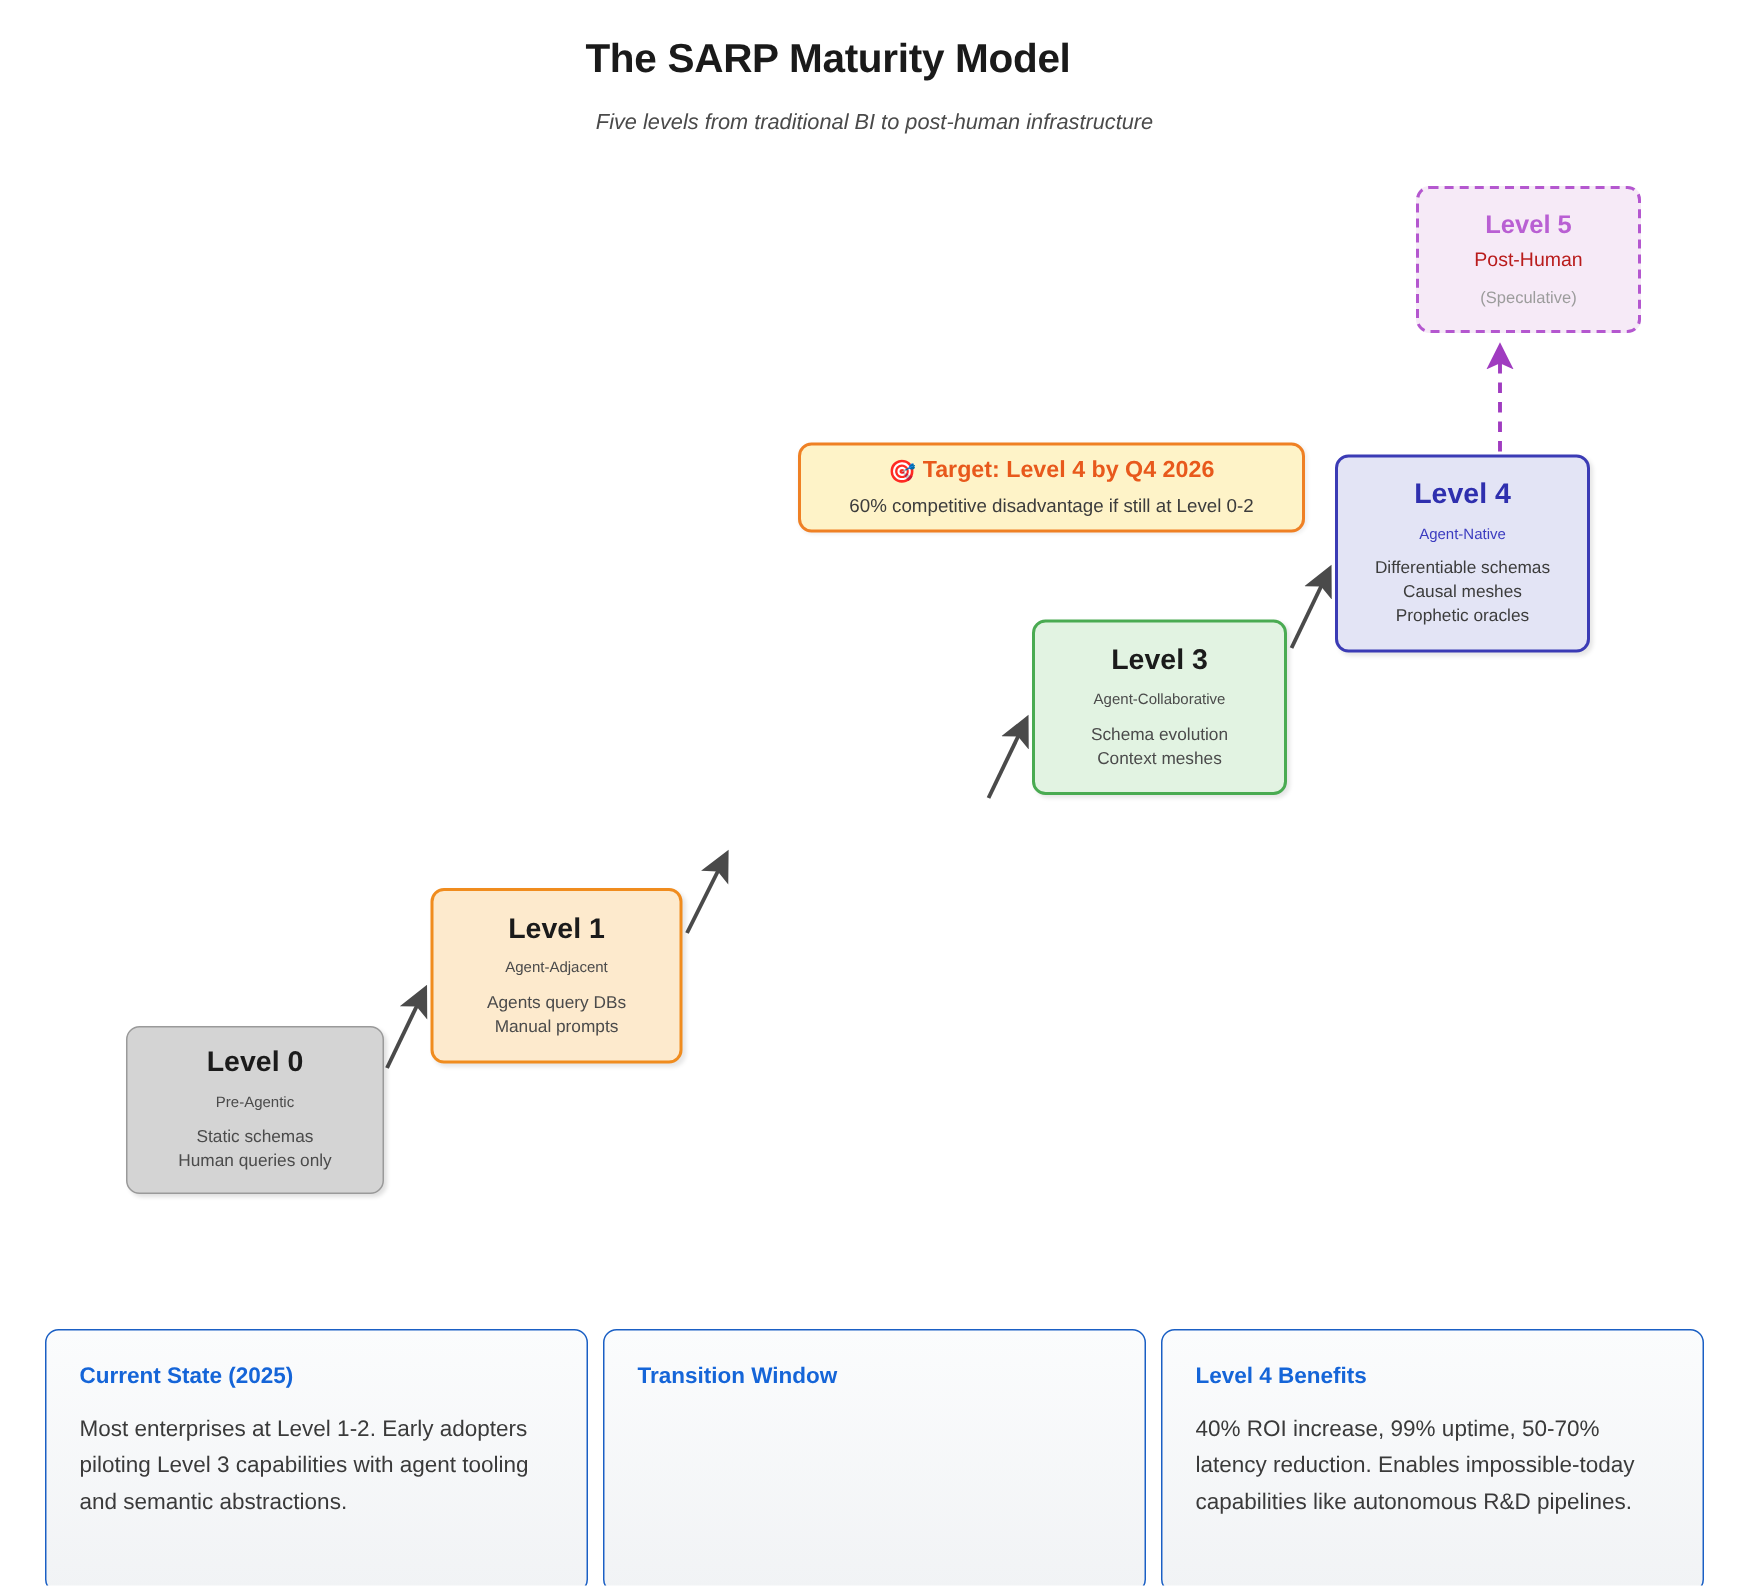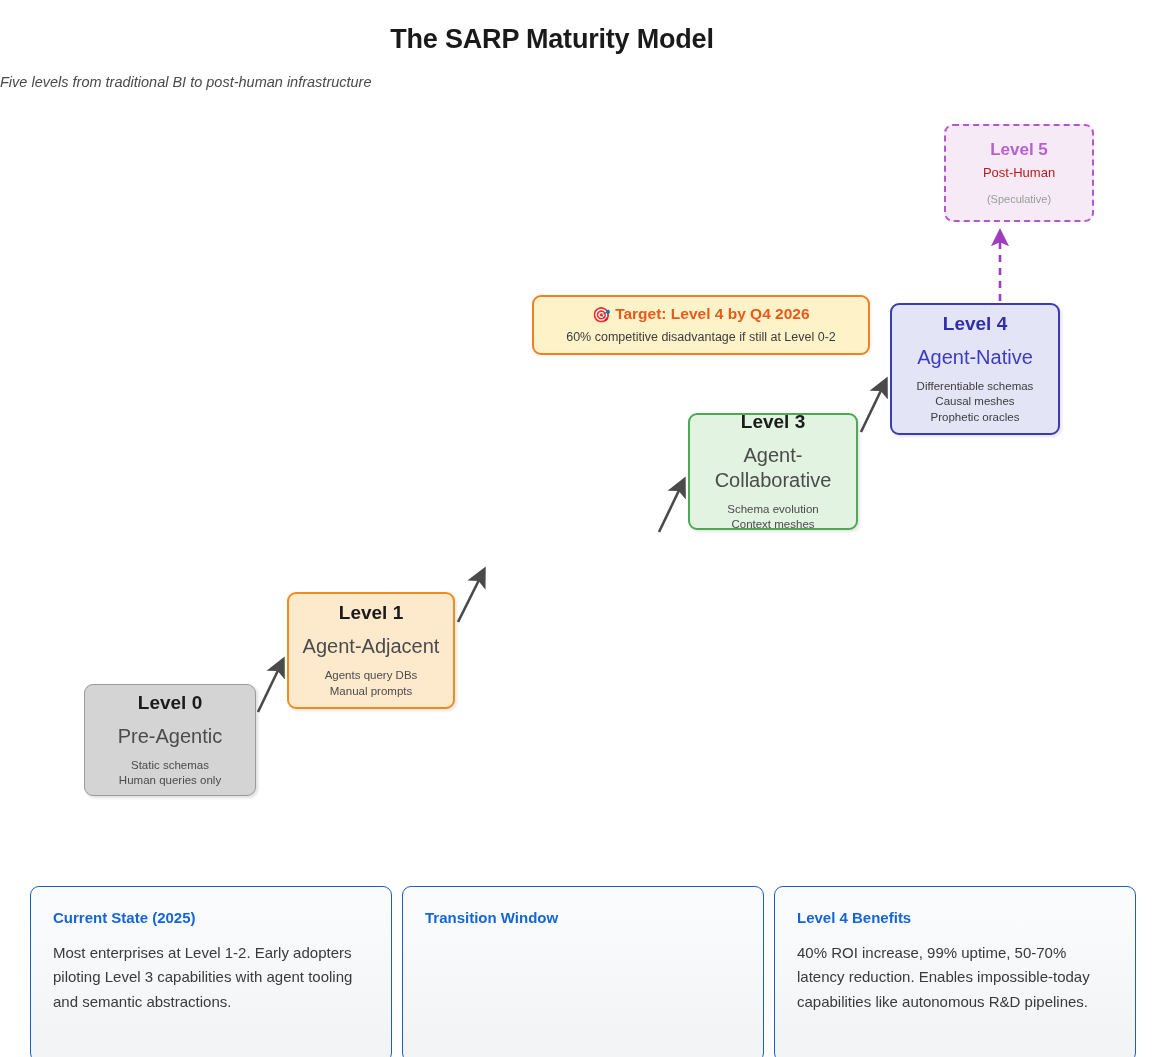--- a/index.html
+++ b/index.html
@@ -27,21 +27,21 @@
     text-align: center;
     font-size: 27px;
     font-weight: bold;
     color: #1a1a1a;
     letter-spacing: -0.2px;
   }
   .page-subtitle {
     position: absolute;
     left: 0; top: 74px;
     width: 1166px;
-    text-align: left;
+    text-align: center;
     font-size: 14.5px;
     font-style: italic;
     color: #4a4a4a;
   }
 
   
   .stair-layer {
     position: absolute;
     left: 0; top: 0;
     width: 1166px;
@@ -65,21 +65,21 @@
     text-align: center;
     padding: 6px 8px;
   }
   .level-title {
     font-size: 19px;
     font-weight: bold;
     color: #1b1b1b;
     line-height: 1.25;
   }
   .level-sub {
-    font-size: 20px;
+    font-size: 10px;
     color: #4b4b4b;
     margin-top: 9px;
     line-height: 1.25;
   }
   .level-detail {
     font-size: 11.5px;
     color: #4b4b4b;
     margin-top: 9px;
     line-height: 1.38;
   }

